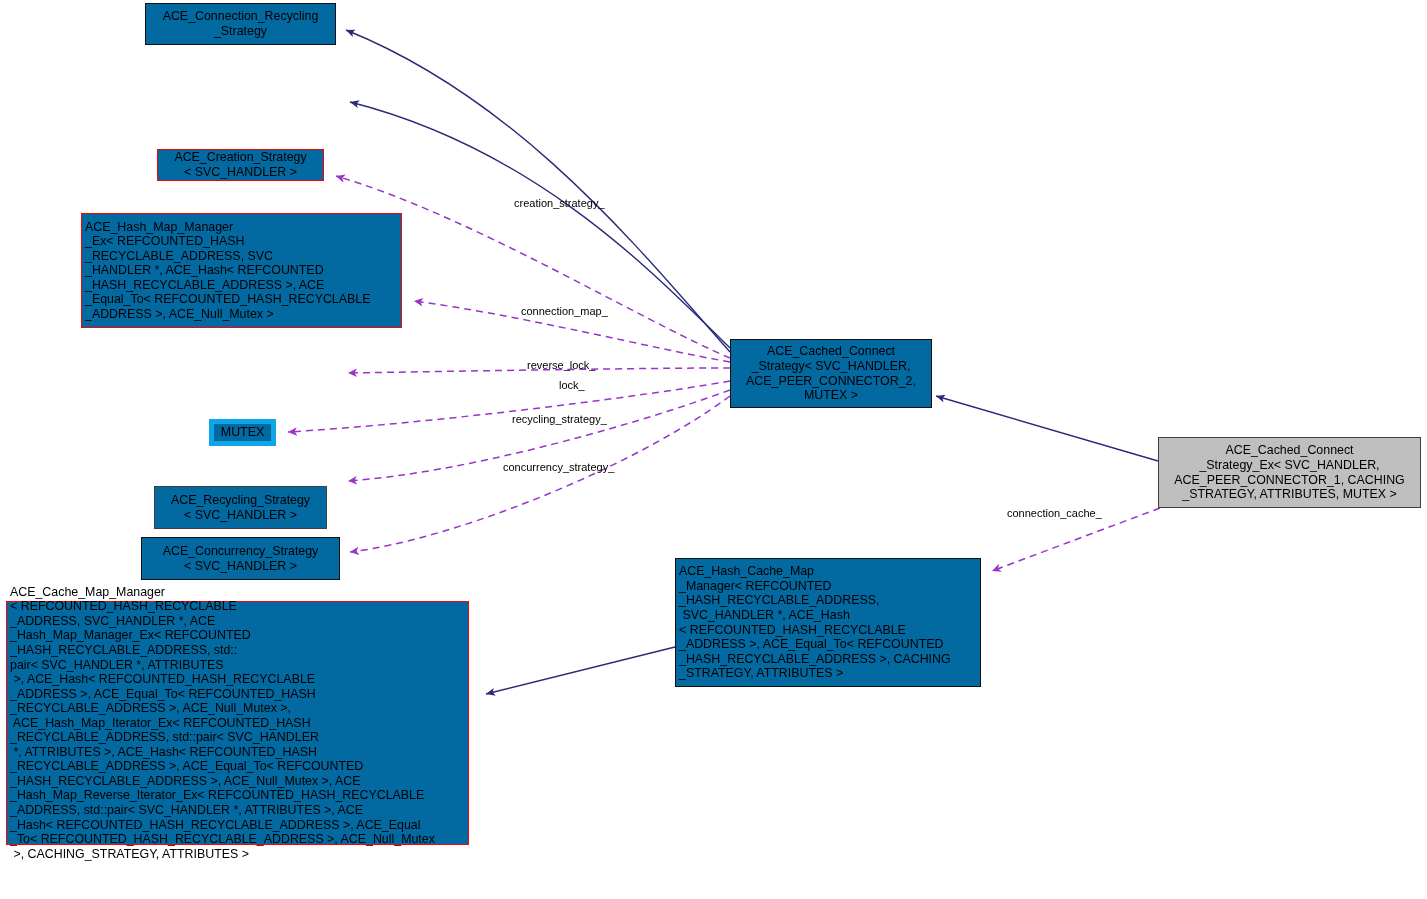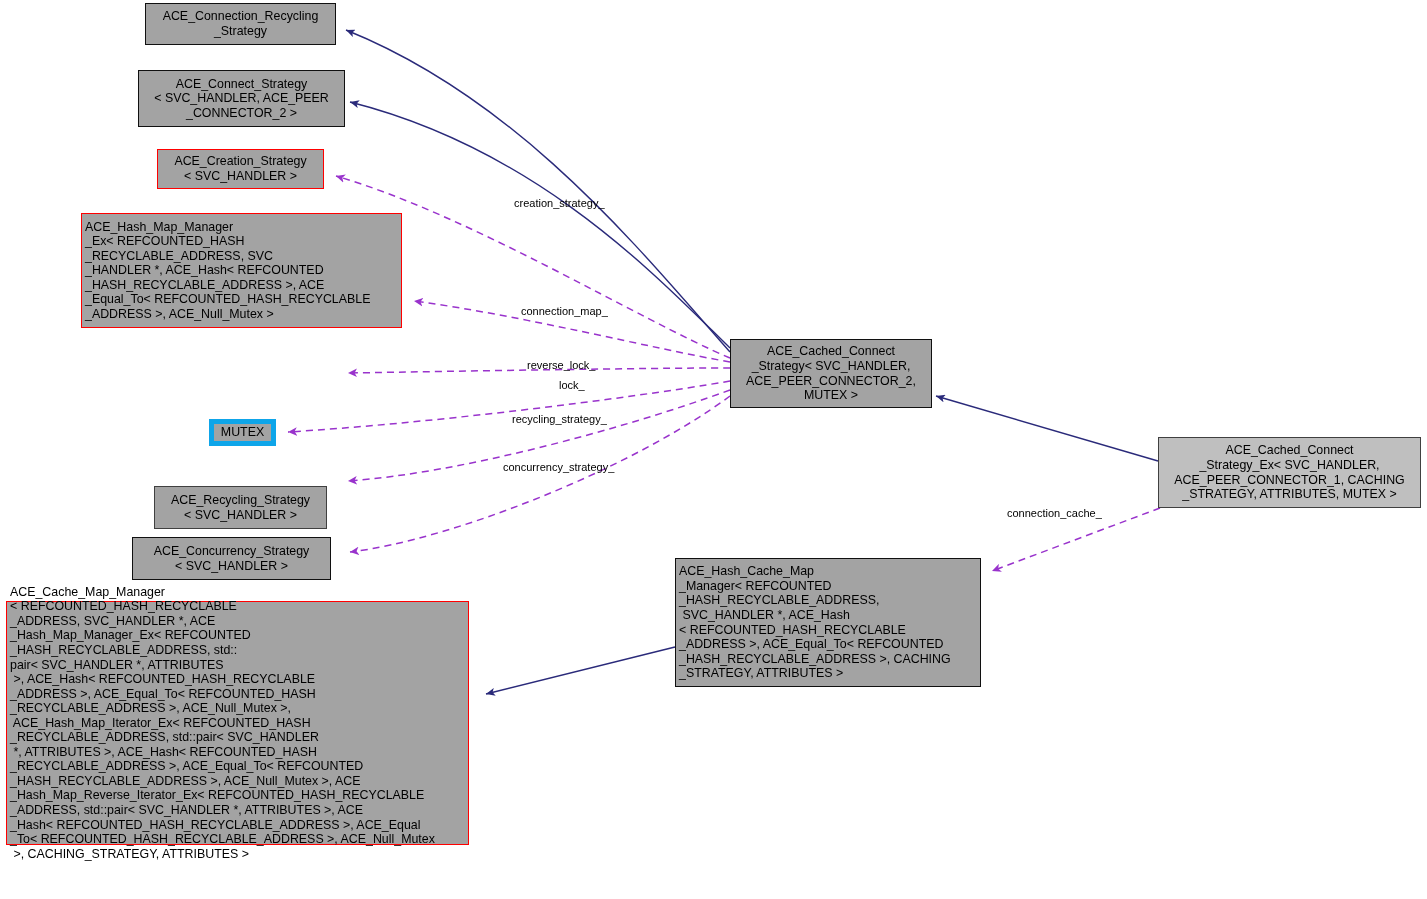--- a/index.html
+++ b/index.html
@@ -22,21 +22,21 @@
     position: absolute;
     left: 0;
     top: 0;
     width: 1427px;
     height: 899px;
     pointer-events: none;
   }
   .node {
     position: absolute;
     box-sizing: border-box;
-    background: #a3a3a3;
+    background: #0369a1;
     border: 1px solid #000000;
     text-align: center;
     font-size: 12.4px;
     line-height: 14.55px;
     color: #000000;
     white-space: pre;
     display: flex;
     align-items: center;
     justify-content: center;
     z-index: 5;
@@ -98,27 +98,22 @@
     <path d="M 730,396 C 630,470 450,540 350,552" fill="none" stroke="#9933cc" stroke-width="1.5" stroke-dasharray="7,5" marker-end="url(#use-arrow)"></path>
 
     <path d="M 1160,508 L 992,571" fill="none" stroke="#9933cc" stroke-width="1.5" stroke-dasharray="7,5" marker-end="url(#use-arrow)"></path>
   </svg>
 
   <div class="node black" style="left:145px; top:3px; width:191px; height:42px;">
     <span class="txt">ACE_Connection_Recycling
 _Strategy</span>
   </div>
 
-  <div class="node black" style="left:138px; top:70px; width:207px; height:57px;">
-    <span class="txt">ACE_Connect_Strategy
-&lt; SVC_HANDLER, ACE_PEER
-_CONNECTOR_2 &gt;</span>
-  </div>
-
-  <div class="node red" style="left:157px; top:149px; width:167px; height:40px;">
+
+  <div class="node red" style="left:157px; top:149px; width:167px; height:32px;">
     <span class="txt">ACE_Creation_Strategy
 &lt; SVC_HANDLER &gt;</span>
   </div>
 
   <div class="node red lefttext" style="left:81px; top:213px; width:321px; height:115px;">
     <span class="txt">ACE_Hash_Map_Manager
 _Ex&lt; REFCOUNTED_HASH
 _RECYCLABLE_ADDRESS, SVC
 _HANDLER *, ACE_Hash&lt; REFCOUNTED
 _HASH_RECYCLABLE_ADDRESS &gt;, ACE
@@ -129,21 +124,21 @@
 
   <div class="node lightgray" style="left:209px; top:419px; width:67px; height:27px;">
     <span class="txt">MUTEX</span>
   </div>
 
   <div class="node darkgray" style="left:154px; top:486px; width:173px; height:43px;">
     <span class="txt">ACE_Recycling_Strategy
 &lt; SVC_HANDLER &gt;</span>
   </div>
 
-  <div class="node black" style="left:132px; top:537px; width:199px; height:43px;">
+  <div class="node black" style="left:141px; top:537px; width:199px; height:43px;">
     <span class="txt">ACE_Concurrency_Strategy
 &lt; SVC_HANDLER &gt;</span>
   </div>
 
   <div class="node black" style="left:730px; top:339px; width:202px; height:69px;">
     <span class="txt">ACE_Cached_Connect
 _Strategy&lt; SVC_HANDLER,
 ACE_PEER_CONNECTOR_2,
 MUTEX &gt;</span>
   </div>

